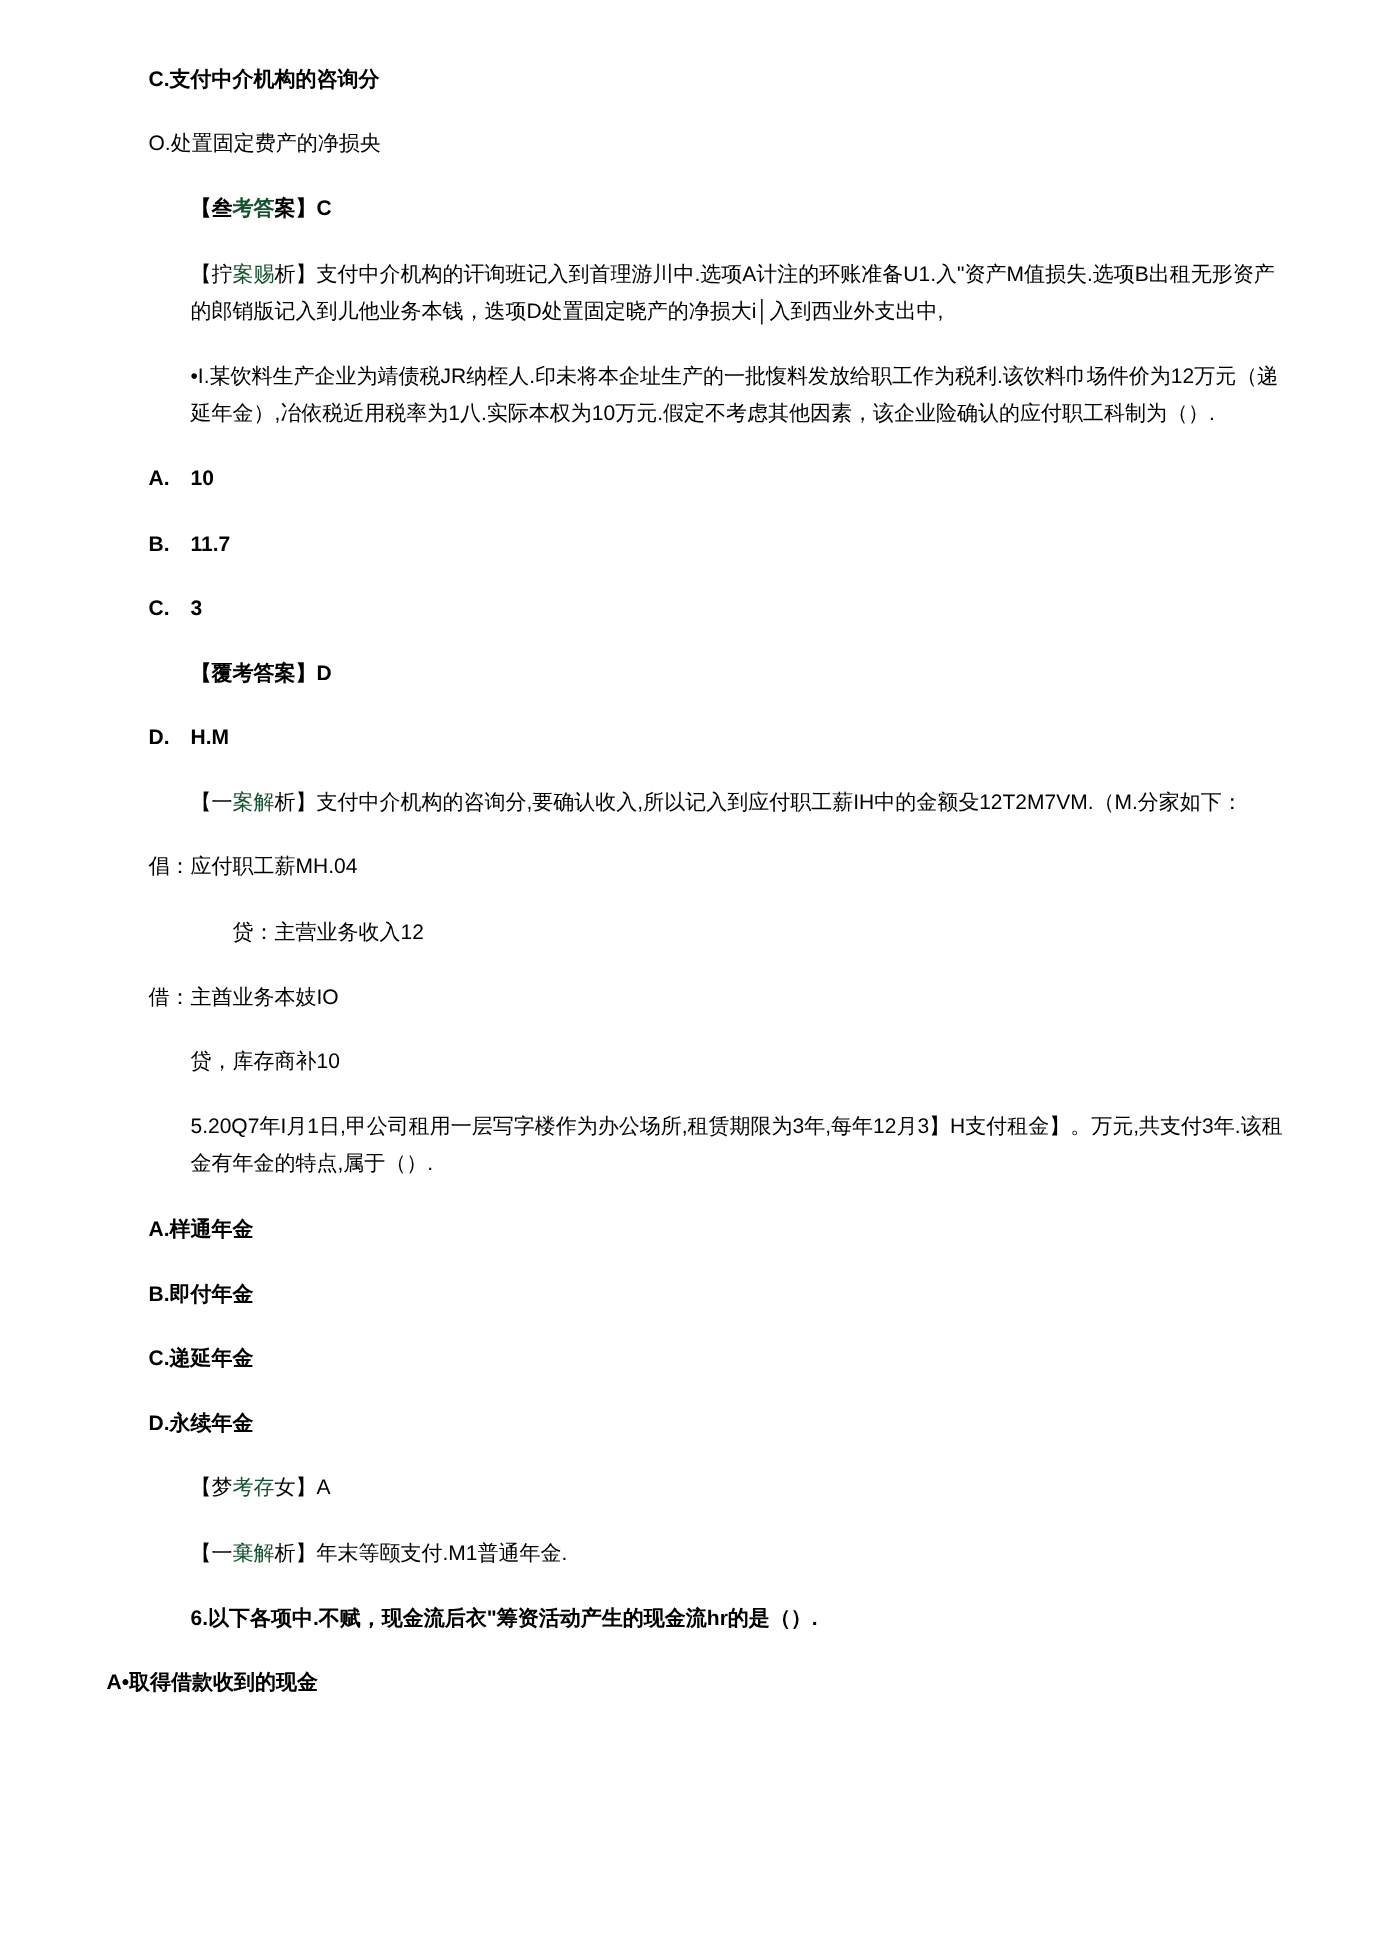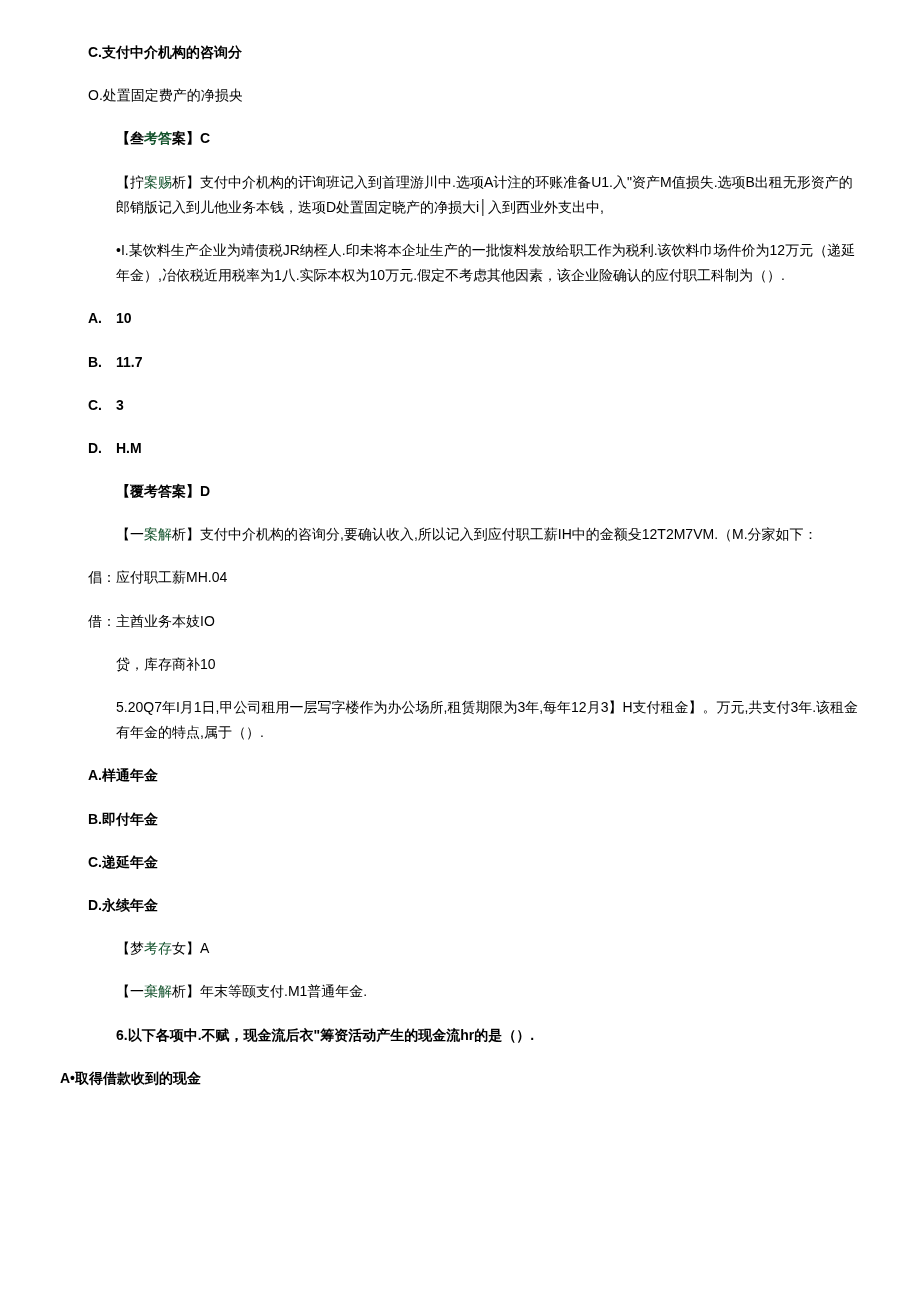--- a/index.html
+++ b/index.html
@@ -11,20 +11,21 @@
       font-family: "Microsoft YaHei", "SimSun", Arial, sans-serif;
       font-size: 14px;
       line-height: 1.8;
       color: #000;
       background: #fff;
       padding: 40px 60px;
       width: 920px;
     }
     .line {
       margin-bottom: 18px;
+      margin-left: 11px;
     }
     .indent-1 {
       padding-left: 28px;
     }
     .indent-2 {
       padding-left: 56px;
     }
     .indent-3 {
       padding-left: 84px;
     }
@@ -40,24 +41,25 @@
 
 <div id="content">
     <div class="line indent-1 bold"><span>C.</span><span>支付中介机构的咨询分</span></div>
     <div class="line indent-1"><span>O.</span><span>处置固定费产的净损央</span></div>
     <div class="line indent-2 bold"><span>【叁</span><span class="highlight">考答</span><span>案】C</span></div>
     <div class="line indent-2"><span>【拧</span><span class="highlight">案赐</span><span>析】支付中介机构的讦询班记入到首理游川中.选项A计注的环账准备U1.入"资产M值损失.选项B出租无形资产的郎销版记入到儿他业务本钱，迭项D处置固定晓产的净损大i│入到西业外支出中,</span></div>
     <div class="line indent-2"><span>•I.某饮料生产企业为靖债税JR纳桎人.印未将本企址生产的一批愎料发放给职工作为税利.该饮料巾场件价为12万元（递延年金）,冶依税近用税率为1八.实际本权为10万元.假定不考虑其他因素，该企业险确认的应付职工科制为（）.</span></div>
     <div class="line indent-1 bold"><span>A.　10</span></div>
     <div class="line indent-1 bold"><span>B.　11.7</span></div>
     <div class="line indent-1 bold"><span>C.　3</span></div>
+    <div class="line indent-2 bold"><span>【覆考答案】D</span></div>
     <div class="line indent-1 bold"><span>D.　H.M</span></div>
-    <div class="line indent-2 bold"><span>【覆考答案】D</span></div>
     <div class="line indent-2"><span>【一</span><span class="highlight">案解</span><span>析】支付中介机构的咨询分,要确认收入,所以记入到应付职工薪IH中的金额殳12T2M7VM.（M.分家如下：</span></div>
     <div class="line indent-1"><span>倡：应付职工薪MH.04</span></div>
+    <div class="line indent-3"><span>贷：主营业务收入12</span></div>
     <div class="line indent-1"><span>借：主酋业务本妓IO</span></div>
     <div class="line indent-2"><span>贷，库存商补10</span></div>
     <div class="line indent-2"><span>5.20Q7年I月1日,甲公司租用一层写字楼作为办公场所,租赁期限为3年,每年12月3】H支付租金】。万元,共支付3年.该租金有年金的特点,属于（）.</span></div>
     <div class="line indent-1 bold"><span>A.</span><span>样通年金</span></div>
     <div class="line indent-1 bold"><span>B.</span><span>即付年金</span></div>
     <div class="line indent-1 bold"><span>C.</span><span>递延年金</span></div>
     <div class="line indent-1 bold"><span>D.</span><span>永续年金</span></div>
     <div class="line indent-2"><span>【梦</span><span class="highlight">考存</span><span>女】A</span></div>
     <div class="line indent-2"><span>【一</span><span class="highlight">棄解</span><span>析】年末等颐支付.M1普通年金.</span></div>
     <div class="line indent-2 bold"><span>6.</span><span>以下各项中.不赋，现金流后衣"筹资活动产生的现金流hr的是（）.</span></div>

